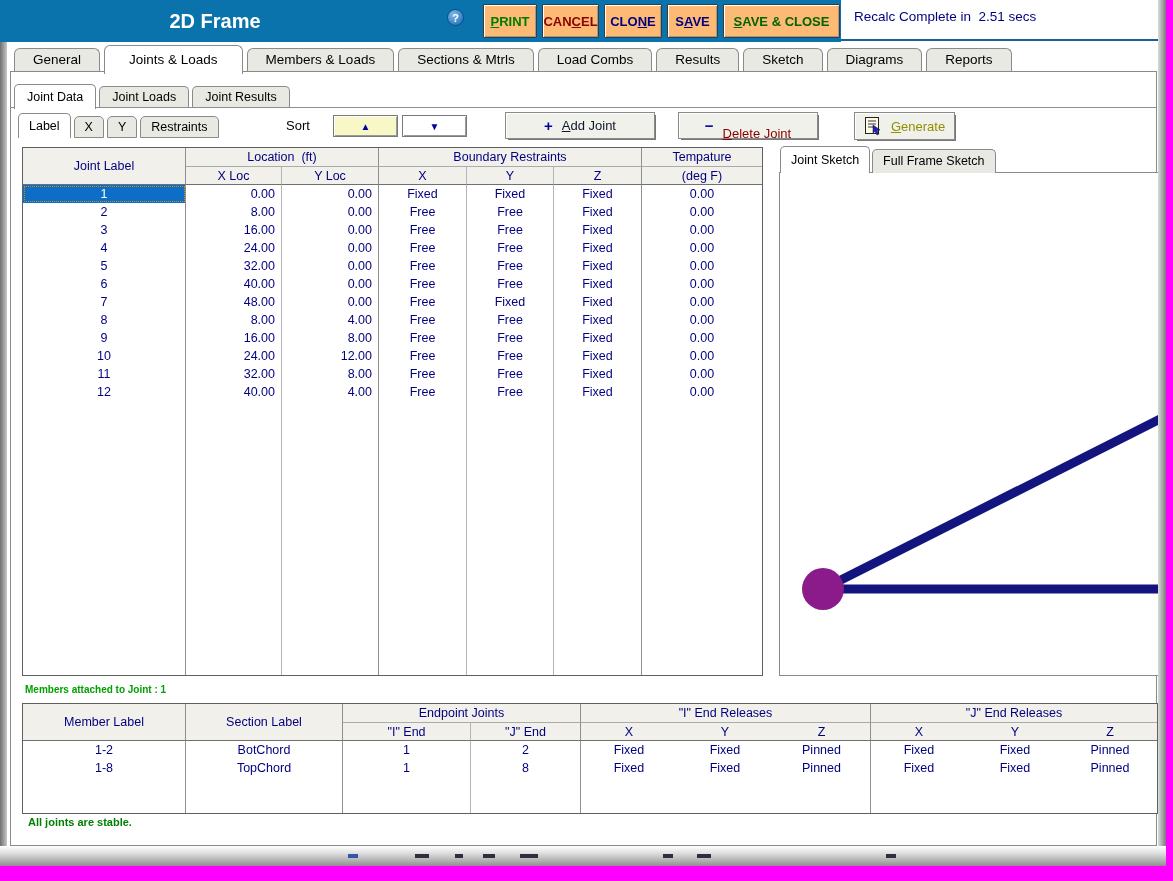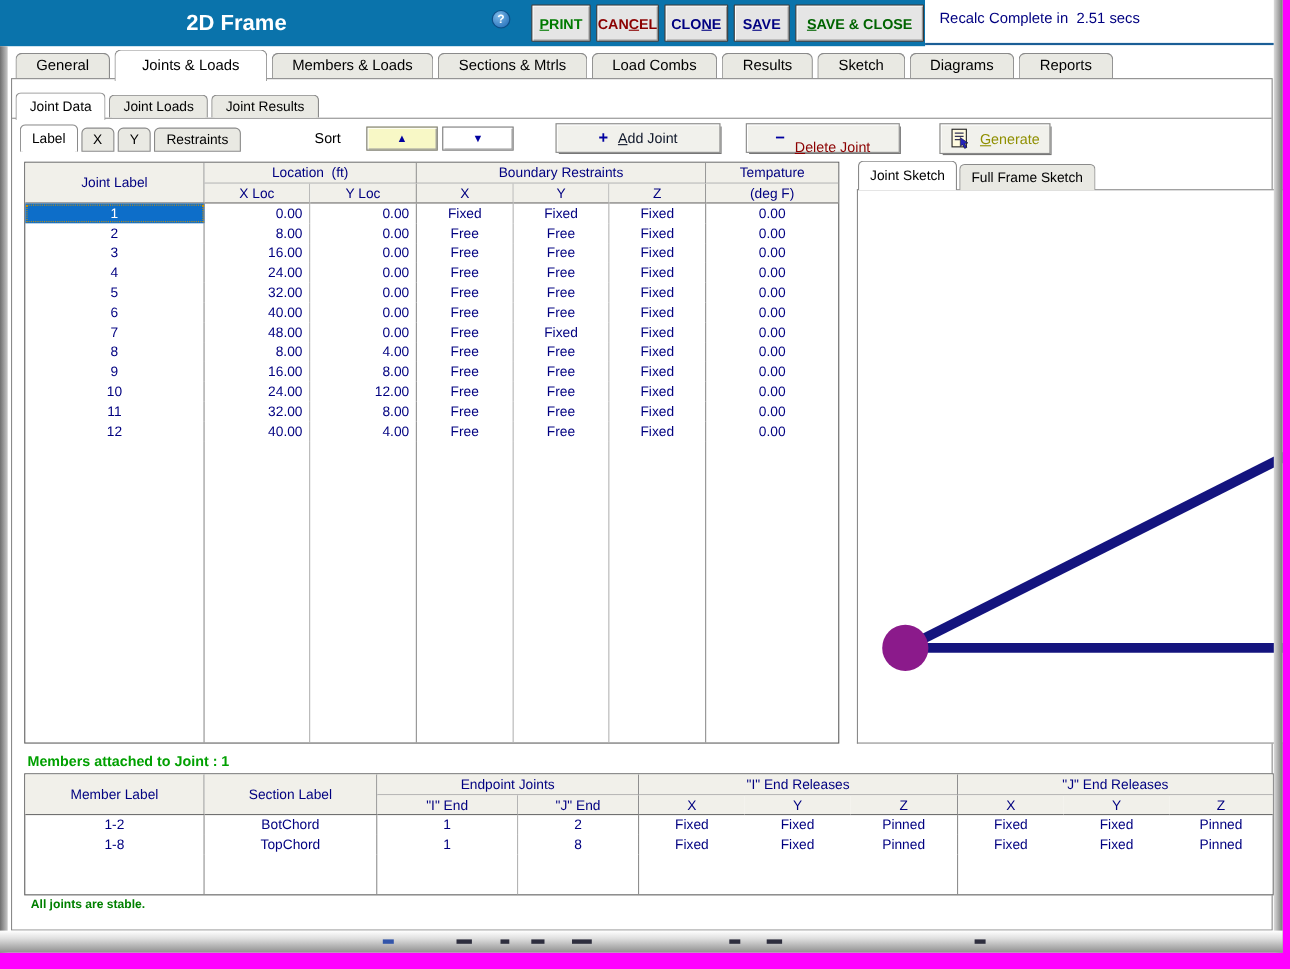--- a/index.html
+++ b/index.html
@@ -9,21 +9,21 @@
   .app { position:absolute; left:0; top:0; width:1166px; height:866px; background:#ffffff; }
 
   
   .titlebar { position:absolute; left:0; top:0; width:841px; height:42px; background:#0a73ab; }
   .app-title { position:absolute; left:95px; top:0; width:240px; height:42px; display:flex; align-items:center; justify-content:center;
                color:#ffffff; font-size:20px; font-weight:bold; }
   .help-icon { position:absolute; left:447px; top:9px; width:17px; height:17px; border-radius:50%;
                background:radial-gradient(circle at 35% 30%, #7db9e8, #1966b4); color:#fff; font-size:11px; font-weight:bold;
                display:flex; align-items:center; justify-content:center; border:1px solid #0d4e86; cursor:pointer; }
   .toolbar { position:absolute; left:483px; top:4px; height:34px; display:flex; gap:5px; }
-  .tbtn { height:34px; background:#e5e5e5; border:1px solid #3a3a3a; border-radius:1px;
+  .tbtn { height:34px; background:#fdba74; border:1px solid #3a3a3a; border-radius:1px;
           box-shadow:inset 1px 1px 0 #ffffff, inset -1px -1px 0 #9a9a9a;
           font-family:inherit; font-size:13px; font-weight:bold; cursor:pointer; }
   .b-print{width:54px;color:#007a00;} .b-cancel{width:57px;color:#8b0000;} .b-clone{width:58px;color:#000080;}
   .b-save{width:51px;color:#000080;} .b-sc{width:117px;color:#006400;}
   .recalc { position:absolute; left:841px; top:0; width:317px; height:41px; background:#ffffff;
             border-bottom:2px solid #1b5e96; padding:9px 0 0 13px; color:#000080; font-size:13.5px; white-space:pre; }
 
   
   .tabrow { position:absolute; display:flex; align-items:flex-end; z-index:3; }
   .main-tabs { left:14px; top:45px; height:26px; gap:4px; }
@@ -88,21 +88,21 @@
   .col6 { border-right:1px solid #8f8f8f; }
   .a-right { justify-content:flex-end; padding-right:6px; }
   .selected { background:#0d6ec9; color:#ffffff; outline:1px dotted #cf9000; outline-offset:-2px; }
 
   
   .sketch-panel { position:absolute; left:779px; top:172px; width:387px; height:504px; background:#fff;
                   border-left:1px solid #8a8a8a; border-top:1px solid #8a8a8a; border-bottom:1px solid #8a8a8a;
                   overflow:hidden; z-index:2; }
 
   
-  .members-title { position:absolute; left:25px; top:684px; color:#00a000; font-weight:bold; font-size:13px; z-index:2; }
+  .members-title { position:absolute; left:25px; top:684px; color:#00a000; font-weight:bold; font-size:10px; z-index:2; }
   .members-table { position:absolute; left:22px; top:703px; width:1136px; height:111px; border:1px solid #606060; background:#fff;
                    display:grid; grid-template-columns:163px 157px 128px 110px 96px 96px 98px 96px 96px 1fr;
                    grid-template-rows:19px 18px 18px 18px 1fr; z-index:2; }
   .mt-h { background:#f1f0ea; color:#000080; font-size:12.5px; display:flex; align-items:center; justify-content:center; }
   .m-member   { grid-area:1/1/3/2; border-right:1px solid #8f8f8f; border-bottom:1px solid #707070; }
   .m-section  { grid-area:1/2/3/3; border-right:1px solid #8f8f8f; border-bottom:1px solid #707070; }
   .m-endpoint { grid-area:1/3/2/5; border-right:1px solid #8f8f8f; border-bottom:1px solid #ababab; }
   .m-irel     { grid-area:1/5/2/8; border-right:1px solid #8f8f8f; border-bottom:1px solid #ababab; }
   .m-jrel     { grid-area:1/8/2/11; border-bottom:1px solid #ababab; }
   .m-iend { grid-area:2/3/3/4; border-right:1px solid #b4b4b4; border-bottom:1px solid #707070; }

